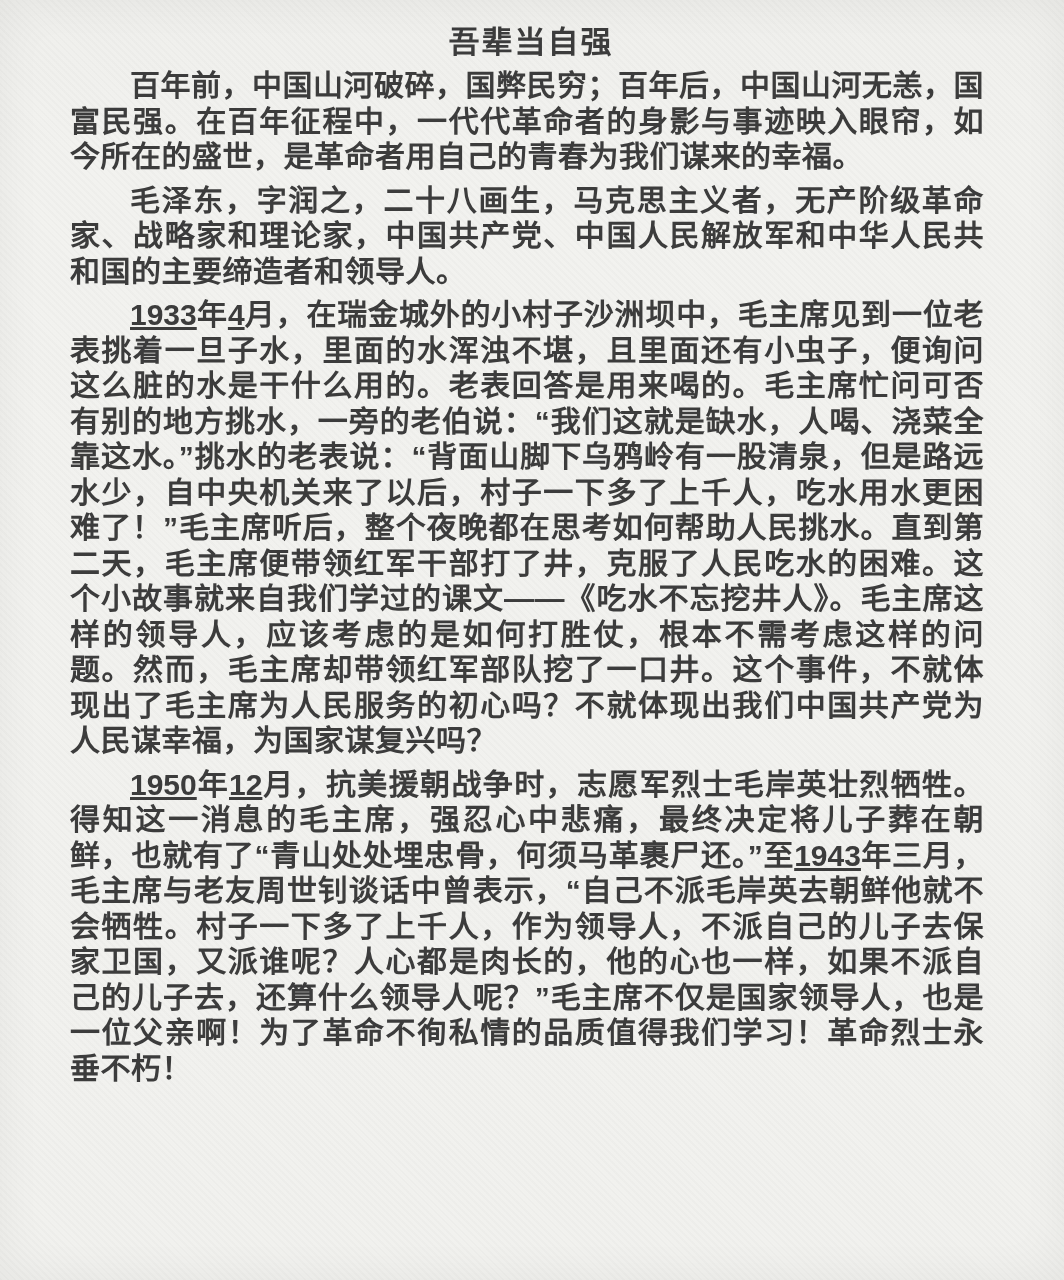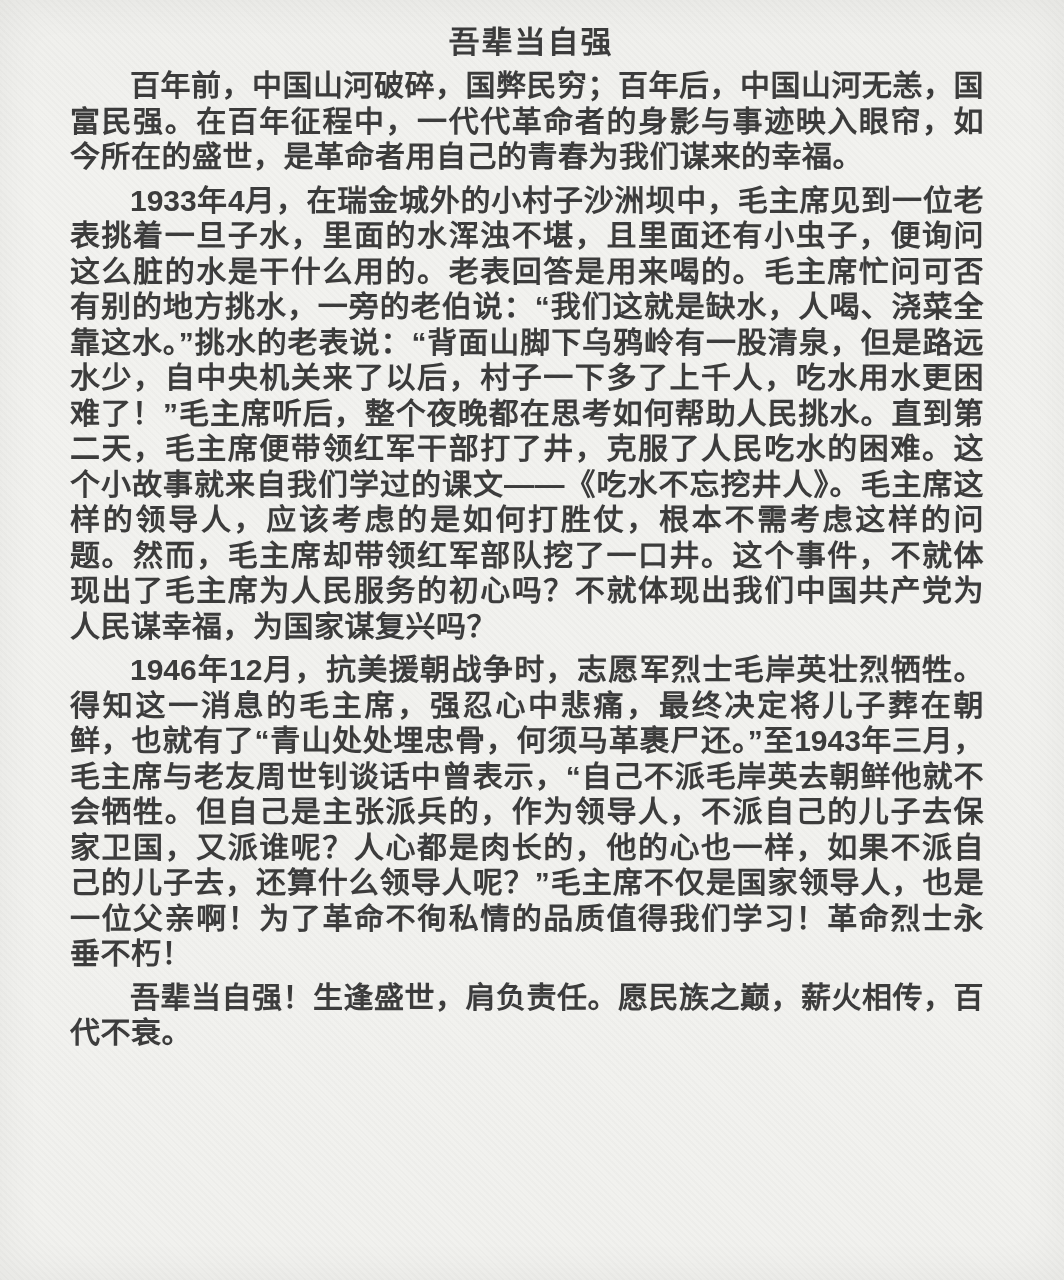--- a/index.html
+++ b/index.html
@@ -44,29 +44,30 @@
     line-height: 35.5px;
     font-weight: 600;
     text-indent: 2em;
     text-align: justify;
     letter-spacing: 0.5px;
   }
   .para:last-child { margin-bottom: 0; }
   .num-bold {
     font-weight: 800;
     letter-spacing: 0;
+    text-decoration: underline;
   }
 </style>
 </head>
 <body>
 
 <div class="page">
   <h1 class="title">吾辈当自强</h1>
 
   <p class="para"><span>百年前，中国山河破碎，国弊民穷；百年后，中国山河无恙，国富民强。在百年征程中，一代代革命者的身影与事迹映入眼帘，如今所在的盛世，是革命者用自己的青春为我们谋来的幸福。</span></p>
 
+  <p class="para"><span>毛泽东，字润之，二十八画生，马克思主义者，无产阶级革命家、战略家和理论家，中国共产党、中国人民解放军和中华人民共和国的主要缔造者和领导人。</span></p>
 
   <p class="para"><span class="num-bold">1933</span><span>年</span><span class="num-bold">4</span><span>月，在瑞金城外的小村子沙洲坝中，毛主席见到一位老表挑着一旦子水，里面的水浑浊不堪，且里面还有小虫子，便询问这么脏的水是干什么用的。老表回答是用来喝的。毛主席忙问可否有别的地方挑水，一旁的老伯说：“我们这就是缺水，人喝、浇菜全靠这水。”挑水的老表说：“背面山脚下乌鸦岭有一股清泉，但是路远水少，自中央机关来了以后，村子一下多了上千人，吃水用水更困难了！”毛主席听后，整个夜晚都在思考如何帮助人民挑水。直到第二天，毛主席便带领红军干部打了井，克服了人民吃水的困难。这个小故事就来自我们学过的课文——《吃水不忘挖井人》。毛主席这样的领导人，应该考虑的是如何打胜仗，根本不需考虑这样的问题。然而，毛主席却带领红军部队挖了一口井。这个事件，不就体现出了毛主席为人民服务的初心吗？不就体现出我们中国共产党为人民谋幸福，为国家谋复兴吗？</span></p>
 
-  <p class="para"><span class="num-bold">1946</span><span>年</span><span class="num-bold">12</span><span>月，抗美援朝战争时，志愿军烈士毛岸英壮烈牺牲。得知这一消息的毛主席，强忍心中悲痛，最终决定将儿子葬在朝鲜，也就有了“青山处处埋忠骨，何须马革裹尸还。”至</span><span class="num-bold">1943</span><span>年三月，毛主席与老友周世钊谈话中曾表示，“自己不派毛岸英去朝鲜他就不会牺牲。但自己是主张派兵的，作为领导人，不派自己的儿子去保家卫国，又派谁呢？人心都是肉长的，他的心也一样，如果不派自己的儿子去，还算什么领导人呢？”毛主席不仅是国家领导人，也是一位父亲啊！为了革命不徇私情的品质值得我们学习！革命烈士永垂不朽！</span></p>
+  <p class="para"><span class="num-bold">1950</span><span>年</span><span class="num-bold">12</span><span>月，抗美援朝战争时，志愿军烈士毛岸英壮烈牺牲。得知这一消息的毛主席，强忍心中悲痛，最终决定将儿子葬在朝鲜，也就有了“青山处处埋忠骨，何须马革裹尸还。”至</span><span class="num-bold">1943</span><span>年三月，毛主席与老友周世钊谈话中曾表示，“自己不派毛岸英去朝鲜他就不会牺牲。村子一下多了上千人，作为领导人，不派自己的儿子去保家卫国，又派谁呢？人心都是肉长的，他的心也一样，如果不派自己的儿子去，还算什么领导人呢？”毛主席不仅是国家领导人，也是一位父亲啊！为了革命不徇私情的品质值得我们学习！革命烈士永垂不朽！</span></p>
 
-  <p class="para"><span>吾辈当自强！生逢盛世，肩负责任。愿民族之巅，薪火相传，百代不衰。</span></p>
 </div>
 
 </body></html>

